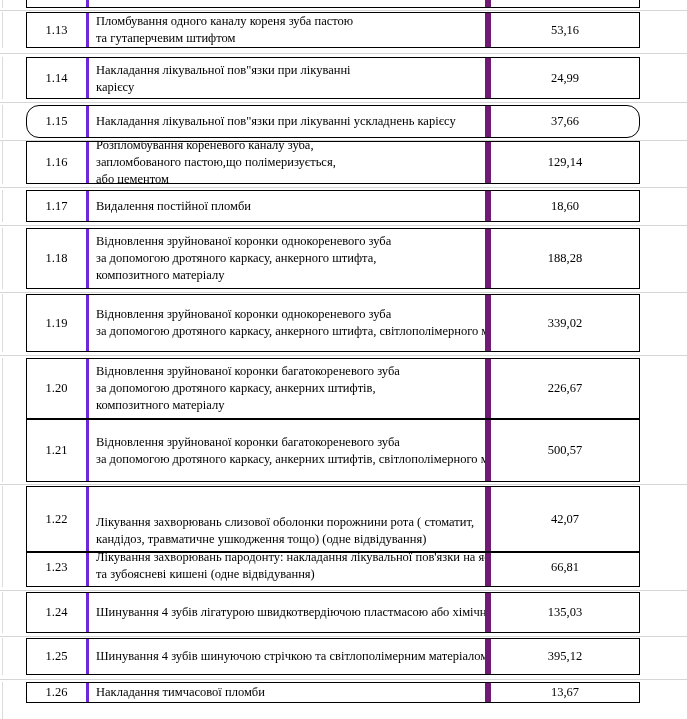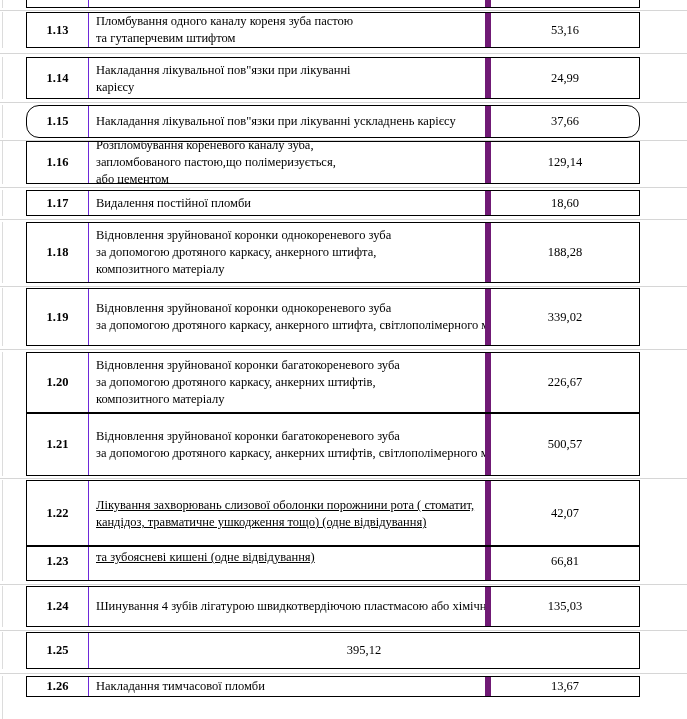--- a/index.html
+++ b/index.html
@@ -15,39 +15,39 @@
   .rowwrap{display:flex;}
   .margin-l{width:26px;flex:0 0 26px;}
   .margin-r{width:47px;flex:0 0 47px;}
   .trow{
     width:614px;flex:0 0 614px;display:flex;box-sizing:border-box;
     border:1px solid #000;background:#fff;
   }
   .trow.partial{border-top:none;}
   .cell{box-sizing:border-box;display:flex;flex-direction:column;justify-content:center;}
   .num{
-    width:62px;flex:0 0 62px;border-right:1px solid #6d28d9;
-    align-items:center;text-align:center;font-weight:bold;
+    width:62px;flex:0 0 62px;border-right:3px solid #6d28d9;
+    align-items:center;text-align:center;
   }
   .desc{
     width:402px;flex:0 0 402px;border-right:6px solid #701a75;
     padding-left:7px;padding-right:0;
     white-space:pre;overflow:hidden;line-height:17px;
   }
   .price{flex:1;align-items:center;text-align:center;}
   .va-t .desc{justify-content:flex-start;padding-top:4px;}
-  .va-b .desc{justify-content:flex-end;padding-bottom:14px;text-decoration:underline;}
+  .va-b .desc{justify-content:flex-end;padding-bottom:3px;}
   .np-high .num,.np-high .price{justify-content:flex-start;padding-top:7px;}
   .gap{position:relative;width:687px;background:#fff;}
   .gap .gridline{
     position:absolute;left:0;right:0;top:50%;height:1px;background:#d6d6d6;
   }
   
   .h8{height:8px;}  .h36{height:36px;} .h42{height:42px;} .h33{height:33px;border-radius:13px;}
-  .h43{height:43px;} .h26{height:26px;} .h61{height:61px;} .h58{height:58px;}
+  .h43{height:43px;} .h26{height:32px;} .h61{height:61px;} .h58{height:58px;}
   .h63{height:63px;} .h66{height:66px;} .h51{height:35px;} .h41{height:41px;}
   .h37{height:37px;} .h21{height:21px;}
   .g3{height:3px;} .g4{height:4px;} .g5{height:5px;} .g6{height:6px;}
   .g7{height:7px;} .g9{height:9px;}
 </style>
 </head>
 <body>
 
 <div class="sheet-gridline-v"></div>
 
@@ -236,20 +236,21 @@
   </div>
 
   <div class="gap g5">
       <div class="gridline"></div>
     </div>
 
   <div class="rowwrap">
     <div class="margin-l"></div>
     <div class="trow h37">
       <div class="cell num">1.25</div>
+      <div class="cell desc">Шинування 4 зубів шинуючою стрічкою та світлополімерним матеріалом</div>
       <div class="cell price">395,12</div>
     </div>
     <div class="margin-r"></div>
   </div>
 
   <div class="gap g7">
       <div class="gridline"></div>
     </div>
 
   <div class="rowwrap">

